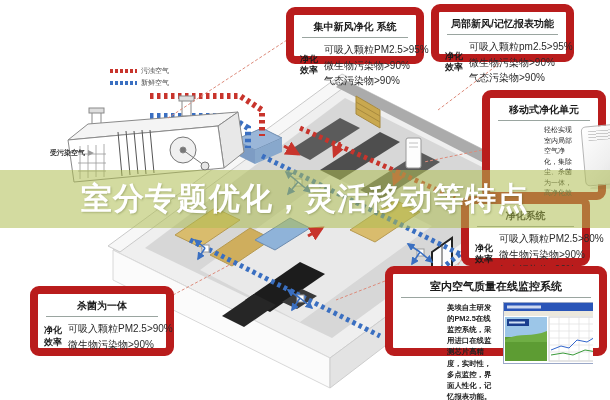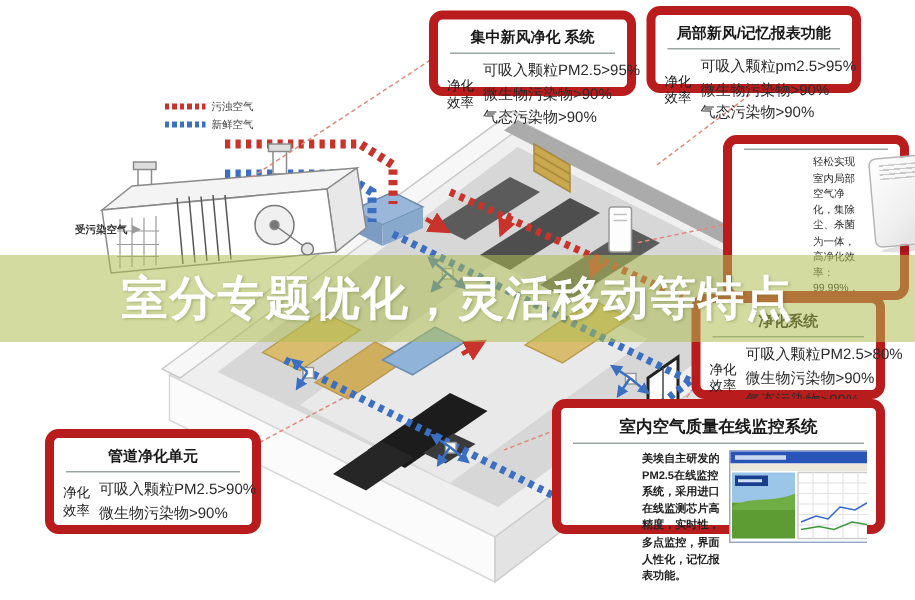--- a/index.html
+++ b/index.html
@@ -18,27 +18,27 @@
   .legend-label{font-size:7px;color:#444;white-space:nowrap;}
 
   
   .ahu-label{position:absolute;left:50px;top:148px;z-index:6;display:flex;align-items:center;}
   .ahu-label span{font-size:7px;color:#333;font-weight:bold;white-space:nowrap;}
   .ahu-arrow{display:inline-block;width:0;height:0;margin-left:3px;
     border-top:3px solid rgba(0,0,0,0);border-bottom:3px solid rgba(0,0,0,0);border-left:6px solid #9a9a9a;}
 
   
   .callout{
-    position:absolute;z-index:20;background:#fff;border:6px solid #b91c1c;border-radius:9px;
+    position:absolute;z-index:20;background:#fff;border:8px solid #b91c1c;border-radius:9px;
     padding:3px 6px 4px;box-sizing:border-box;
   }
   .co-title{text-align:center;font-weight:bold;font-size:10px;color:#1a1a1a;padding:2px 0 3px;white-space:nowrap;}
   .co-sep{border-top:1px solid #9aa5a0;margin:0 2px 4px;}
   .co-row{display:flex;gap:6px;align-items:center;}
-  .eff{font-weight:normal;font-size:9px;color:#1a1a1a;line-height:1.25;flex:0 0 auto;}
+  .eff{font-weight:bold;font-size:9px;color:#1a1a1a;line-height:1.25;flex:0 0 auto;}
   .items{font-size:10px;color:#2b2b2b;line-height:1.55;white-space:nowrap;}
   .desc{font-size:7px;color:#2b2b2b;line-height:1.5;margin-left:48px;}
   .desc.bold{font-weight:bold;font-size:7.4px;color:#222;}
 
   
   .purifier-wrap{flex:0 0 auto;width:44px;display:flex;justify-content:center;}
   .purifier{
     position:relative;width:38px;height:58px;border:1px solid #b5b5b5;border-radius:5px;
     background:linear-gradient(135deg,#ffffff 0%,#efefef 60%,#dcdcdc 100%);
     transform:rotate(-5deg);
@@ -236,20 +236,21 @@
       </div>
       <div class="items">
         <div>可吸入颗粒pm2.5&gt;95%</div>
         <div>微生物污染物&gt;90%</div>
         <div>气态污染物&gt;90%</div>
       </div>
     </div>
   </div>
 
   <div class="callout" style="left:482px;top:90px;width:124px;height:110px">
+    <div class="co-title">移动式净化单元</div>
     <div class="co-sep"></div>
     <div class="co-row" style="align-items:flex-start">
       <div class="desc" style="width:62px">轻松实现室内局部空气净化，集除尘、杀菌为一体，高净化效率：99.99%，兼具超静音、轻薄美观，灵活移动等特点</div>
       <div class="purifier-wrap">
         <div class="purifier"></div>
       </div>
     </div>
   </div>
 
   <div class="callout" style="left:461px;top:196px;width:129px;height:70px">
@@ -261,21 +262,21 @@
           <div>效率</div>
       </div>
       <div class="items">
         <div>可吸入颗粒PM2.5&gt;80%</div>
         <div>微生物污染物&gt;90%</div>
         <div>气态污染物&gt;90%</div>
       </div>
     </div>
   </div>
 
-  <div class="callout" style="left:368px;top:266px;width:222px;height:90px">
+  <div class="callout" style="left:385px;top:266px;width:222px;height:90px">
     <div class="co-title" style="font-size:11px">室内空气质量在线监控系统</div>
     <div class="co-sep"></div>
     <div class="co-row" style="align-items:flex-start">
       <div class="desc bold" style="width:72px">美埃自主研发的PM2.5在线监控系统，采用进口在线监测芯片高精度，实时性，多点监控，界面人性化，记忆报表功能。</div>
       <svg width="128" height="62">
         <rect x="0.5" y="0.5" width="127" height="61" fill="#ffffff" stroke="#9aa8c8"></rect>
         <rect x="1" y="1" width="126" height="8" fill="#2a55b8"></rect>
         <rect x="4" y="3.5" width="34" height="3" fill="#cdd8ef"></rect>
         <rect x="119" y="2.5" width="6" height="5" fill="#c83232"></rect>
         <rect x="1" y="9" width="126" height="5" fill="#ece8dc"></rect>
@@ -287,21 +288,21 @@
         <rect x="46" y="15" width="80" height="44" fill="#ffffff" stroke="#cccccc"></rect>
         <path d="M56,15 V59 M66,15 V59 M76,15 V59 M86,15 V59 M96,15 V59 M106,15 V59 M116,15 V59" stroke="#e0e0e0" stroke-width="0.7"></path>
         <path d="M46,22 H126 M46,29 H126 M46,36 H126 M46,43 H126 M46,50 H126" stroke="#e0e0e0" stroke-width="0.7"></path>
         <polyline points="48,48 58,44 66,46 74,38 84,40 94,34 104,36 114,30 124,32" fill="none" stroke="#3366cc" stroke-width="1"></polyline>
         <polyline points="48,53 60,51 70,53 82,48 94,50 106,45 124,47" fill="none" stroke="#3a9a3a" stroke-width="1"></polyline>
       </svg>
     </div>
   </div>
 
   <div class="callout" style="left:30px;top:286px;width:144px;height:70px">
-    <div class="co-title">管道净化单元</div>
+    <div class="co-title">杀菌为一体</div>
     <div class="co-sep"></div>
     <div class="co-row">
       <div class="eff">
         <div>净化</div>
           <div>效率</div>
       </div>
       <div class="items">
         <div>可吸入颗粒PM2.5&gt;90%</div>
         <div>微生物污染物&gt;90%</div>
       </div>

